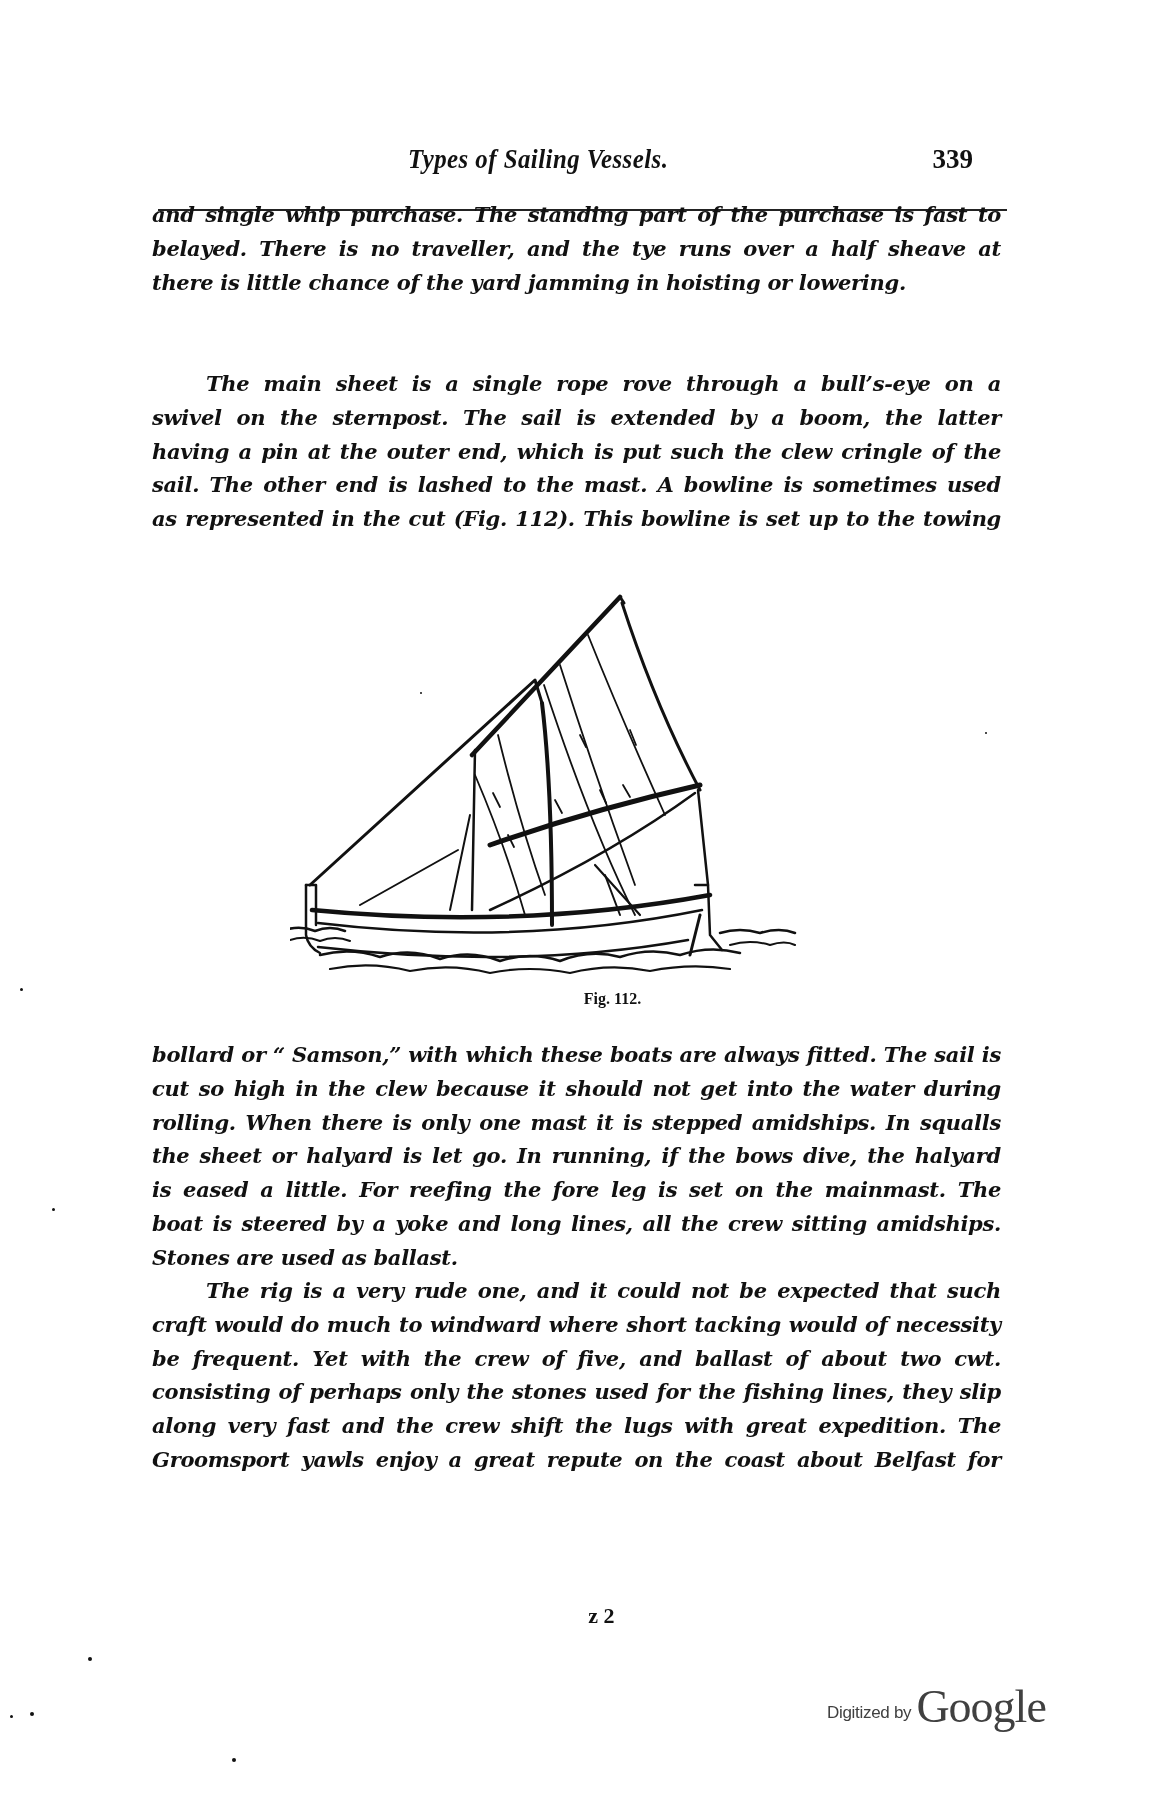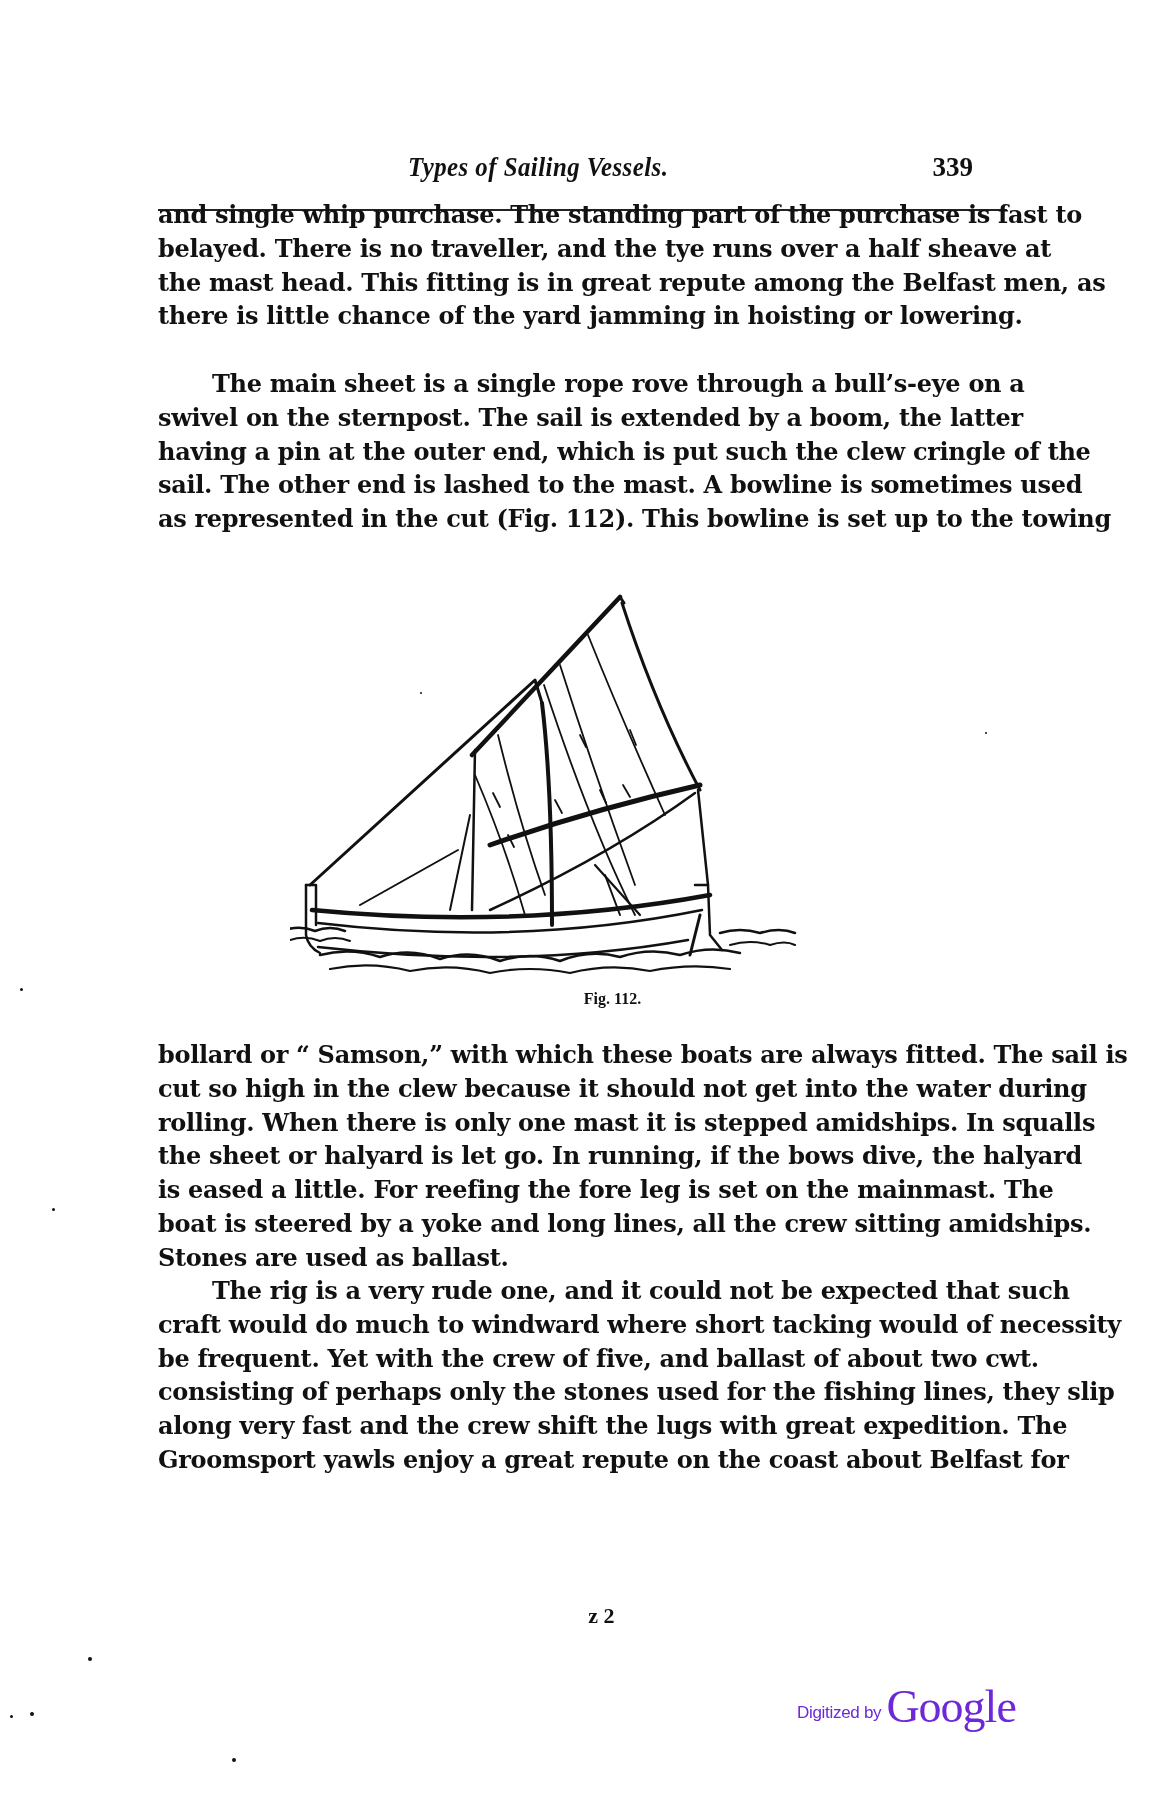--- a/index.html
+++ b/index.html
@@ -1,52 +1,51 @@
 <!DOCTYPE html>
 <html><head>
 <meta charset="utf-8">
 <style>
   html, body { margin: 0; padding: 0; background: #ffffff; }
   body { width: 1153px; height: 1800px; position: relative; overflow: hidden;
          font-family: "DejaVu Serif", "Liberation Serif", serif; color: #111; }
-  .running-head { position: absolute; top: 152px; left: 158px; width: 849px; height: 36px; }
+  .running-head { position: absolute; top: 144px; left: 158px; width: 849px; height: 36px; }
   .running-title { position: absolute; left: 250px; top: 0; font-style: italic; font-size: 27px;
                    font-family: "Liberation Serif", serif; font-weight: bold; letter-spacing: 0.5px; transform: scaleX(0.92); transform-origin: left; }
   .page-number { position: absolute; right: 34px; top: 0; font-size: 27px; font-weight: bold;
                  font-family: "Liberation Serif", serif; }
   .head-rule { position: absolute; top: 209px; left: 158px; width: 849px; height: 0; border-top: 2px solid #222; }
-  .para { position: absolute; left: 158px; width: 849px; font-family: "DejaVu Serif", serif;
-          font-size: 24px; line-height: 33.8px; font-weight: bold; text-align: justify; letter-spacing: -0.3px; }
+  .para { position: absolute; left: 152px; width: 849px; font-family: "DejaVu Serif", serif;
+          font-size: 21px; line-height: 33.8px; font-weight: bold; text-align: justify; letter-spacing: -0.3px; font-style: italic; }
   .para .line { display: block; text-align: justify; text-align-last: justify; white-space: nowrap; height: 33.8px; }
   .para .line.last { text-align-last: left; }
   .para .line.indent { padding-left: 54px; }
   .figure { position: absolute; left: 290px; top: 585px; width: 580px; height: 410px; }
   .figure svg { width: 100%; height: 100%; }
   .caption { position: absolute; top: 990px; left: 0; width: 1153px; text-align: center;
              font-size: 16px; font-weight: bold; font-family: "Liberation Serif", serif; padding-left: 72px; box-sizing: border-box; }
   .signature { position: absolute; top: 1603px; left: 0; width: 1153px; text-align: center;
                font-size: 22px; font-weight: bold; font-family: "Liberation Serif", serif; padding-left: 50px; box-sizing: border-box; }
-  .watermark { position: absolute; top: 1680px; left: 797px; color: #6d28d9; white-space: nowrap; }
+  .watermark { position: absolute; top: 1680px; left: 827px; color: #404040; white-space: nowrap; }
   .watermark .wm-small { font-family: "Liberation Sans", sans-serif; font-size: 17px; vertical-align: 4px; letter-spacing: -0.3px; }
   .watermark .wm-big { font-family: "Liberation Serif", serif; font-size: 46px; letter-spacing: -1px; }
   .speck { position: absolute; background: #111; border-radius: 50%; }
 </style>
 </head>
 <body>
 
 <div class="running-head">
   <span class="running-title">Types of Sailing Vessels.</span>
   <span class="page-number">339</span>
 </div>
 <div class="head-rule"></div>
 
 <div class="para" style="top:198px;">
   <span class="line">and single whip purchase.  The standing part of the purchase is fast to</span>
   <span class="line">belayed.  There is no traveller, and the tye runs over a half sheave at</span>
-  <span class="line">the mast head.  This fitting is in great repute among the Belfast men, as</span>
   <span class="line last">there is little chance of the yard jamming in hoisting or lowering.</span>
 </div>
 
 <div class="para" style="top:367px;">
   <span class="line indent">The main sheet is a single rope rove through a bull’s-eye on a</span>
   <span class="line">swivel on the sternpost.  The sail is extended by a boom, the latter</span>
   <span class="line">having a pin at the outer end, which is put such the clew cringle of the</span>
   <span class="line">sail.  The other end is lashed to the mast.  A bowline is sometimes used</span>
   <span class="line">as represented in the cut (Fig. 112).  This bowline is set up to the towing</span>
 </div>

